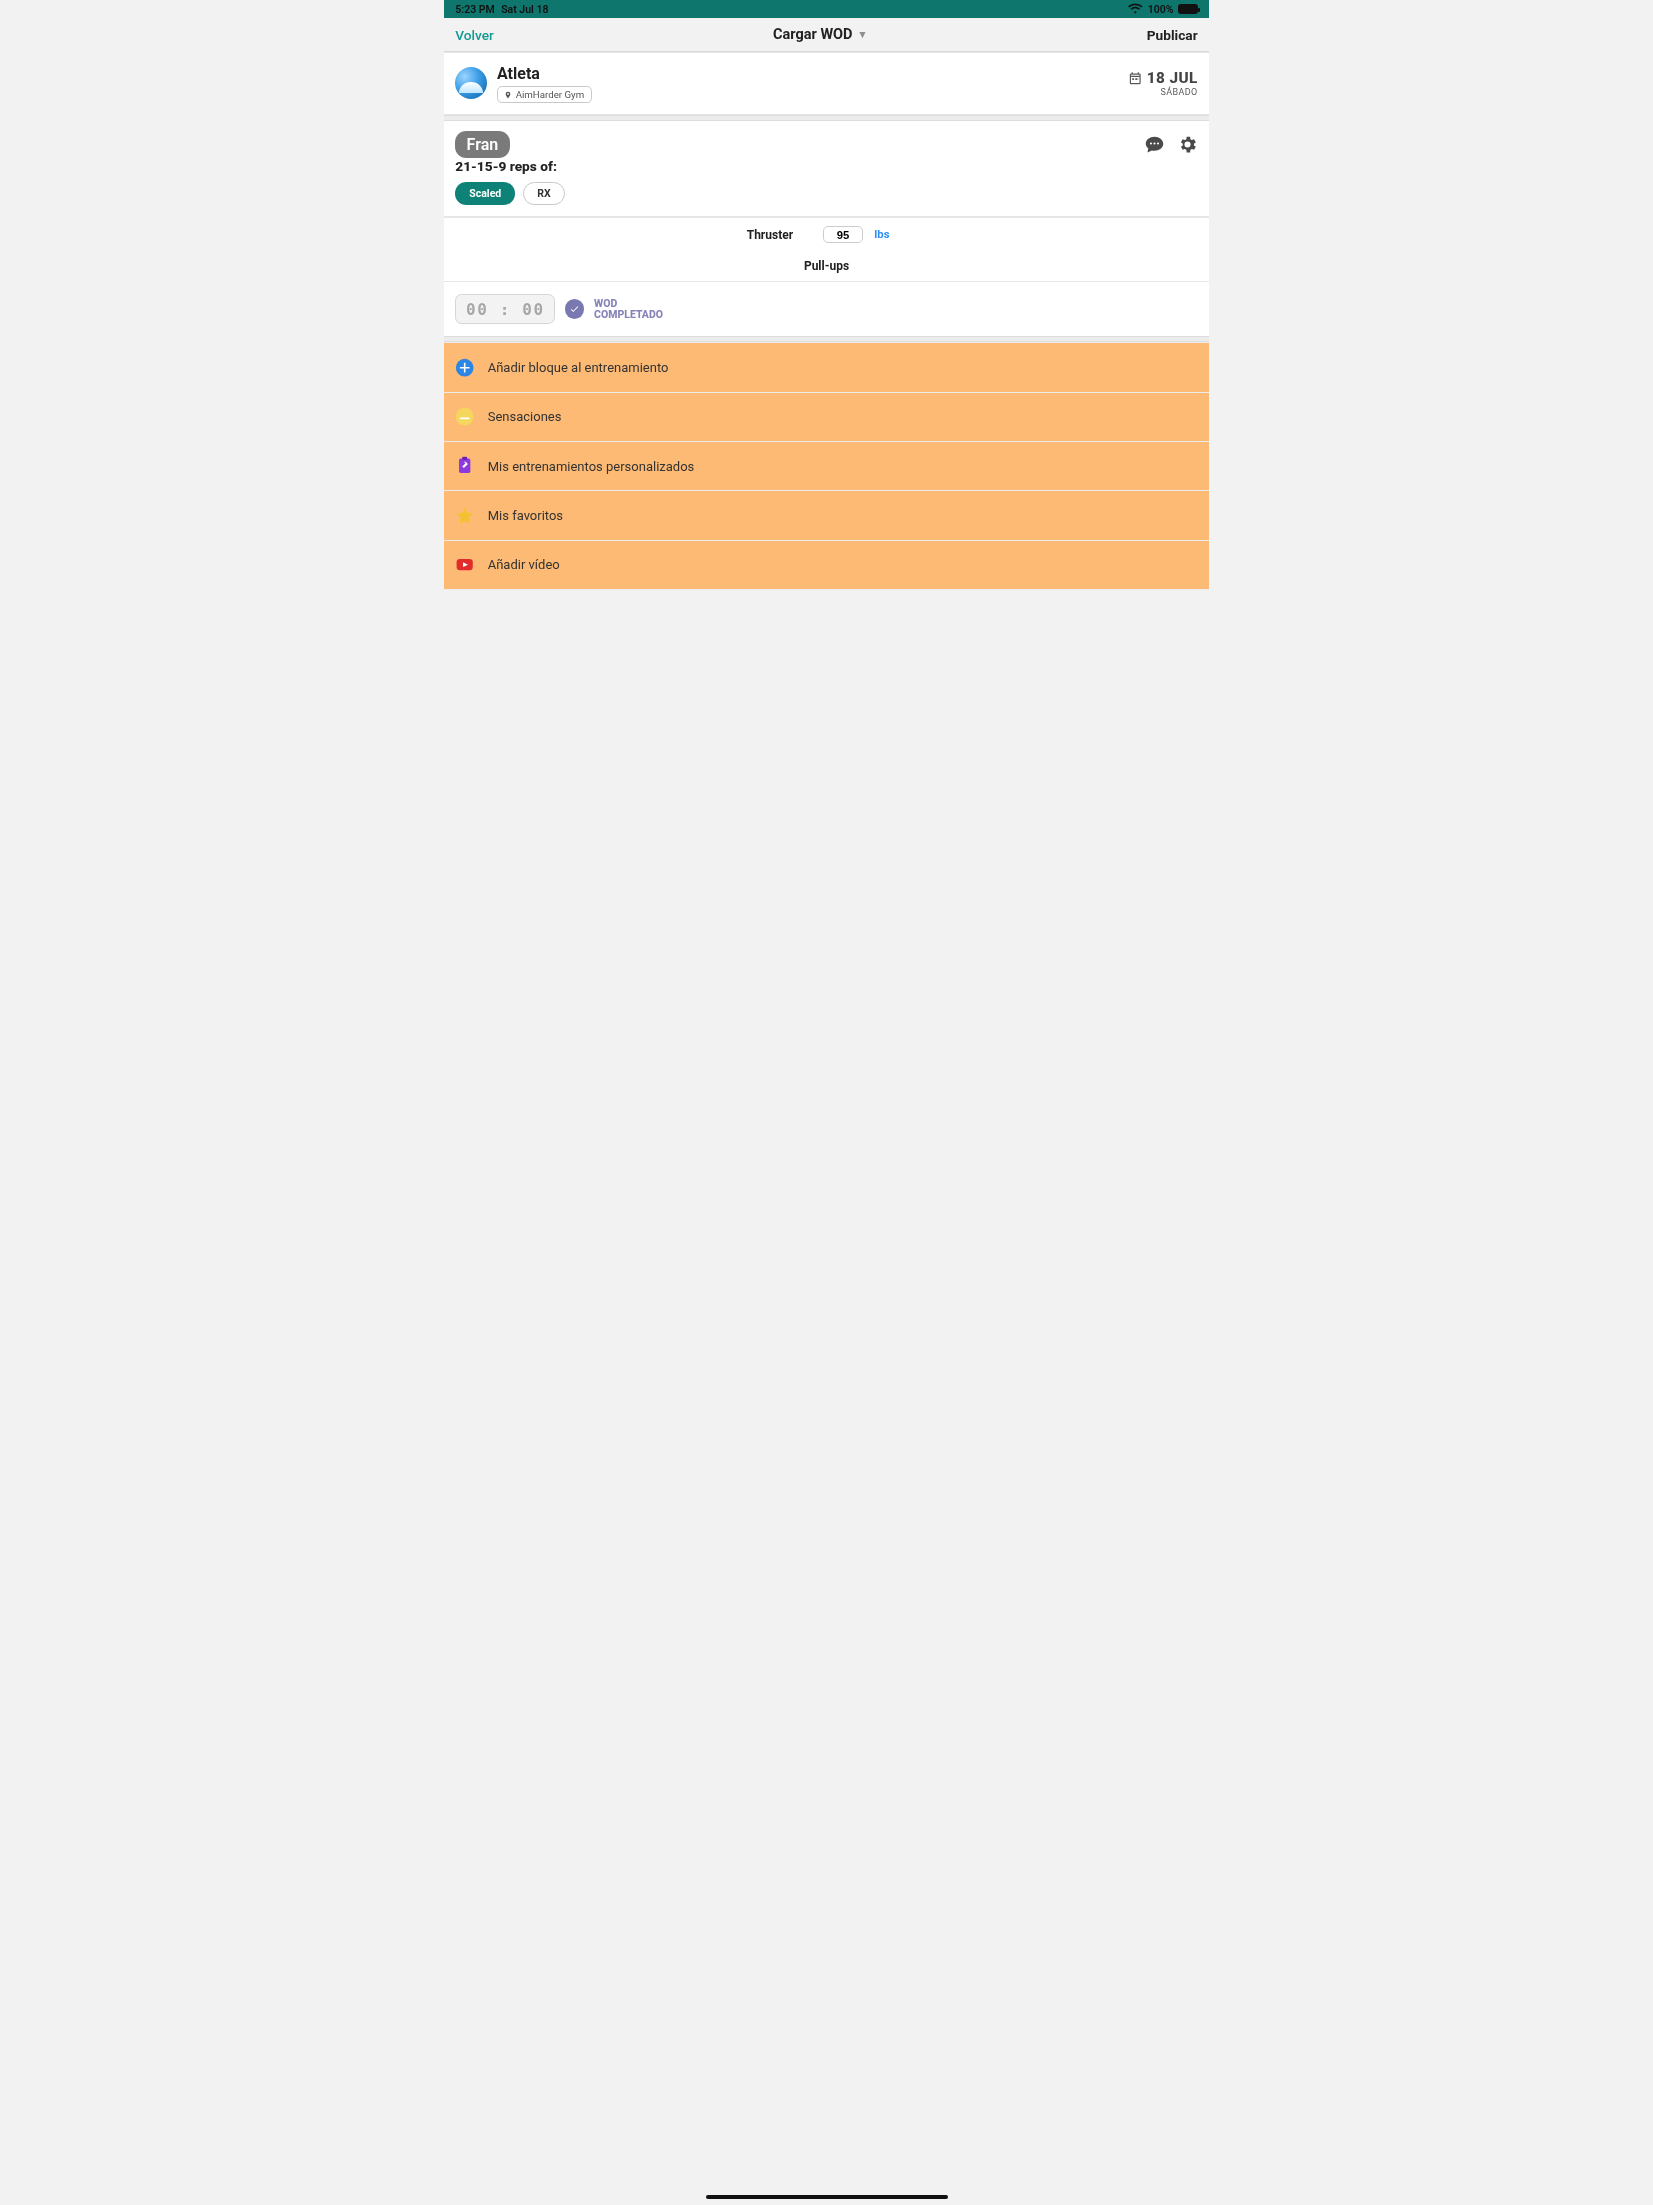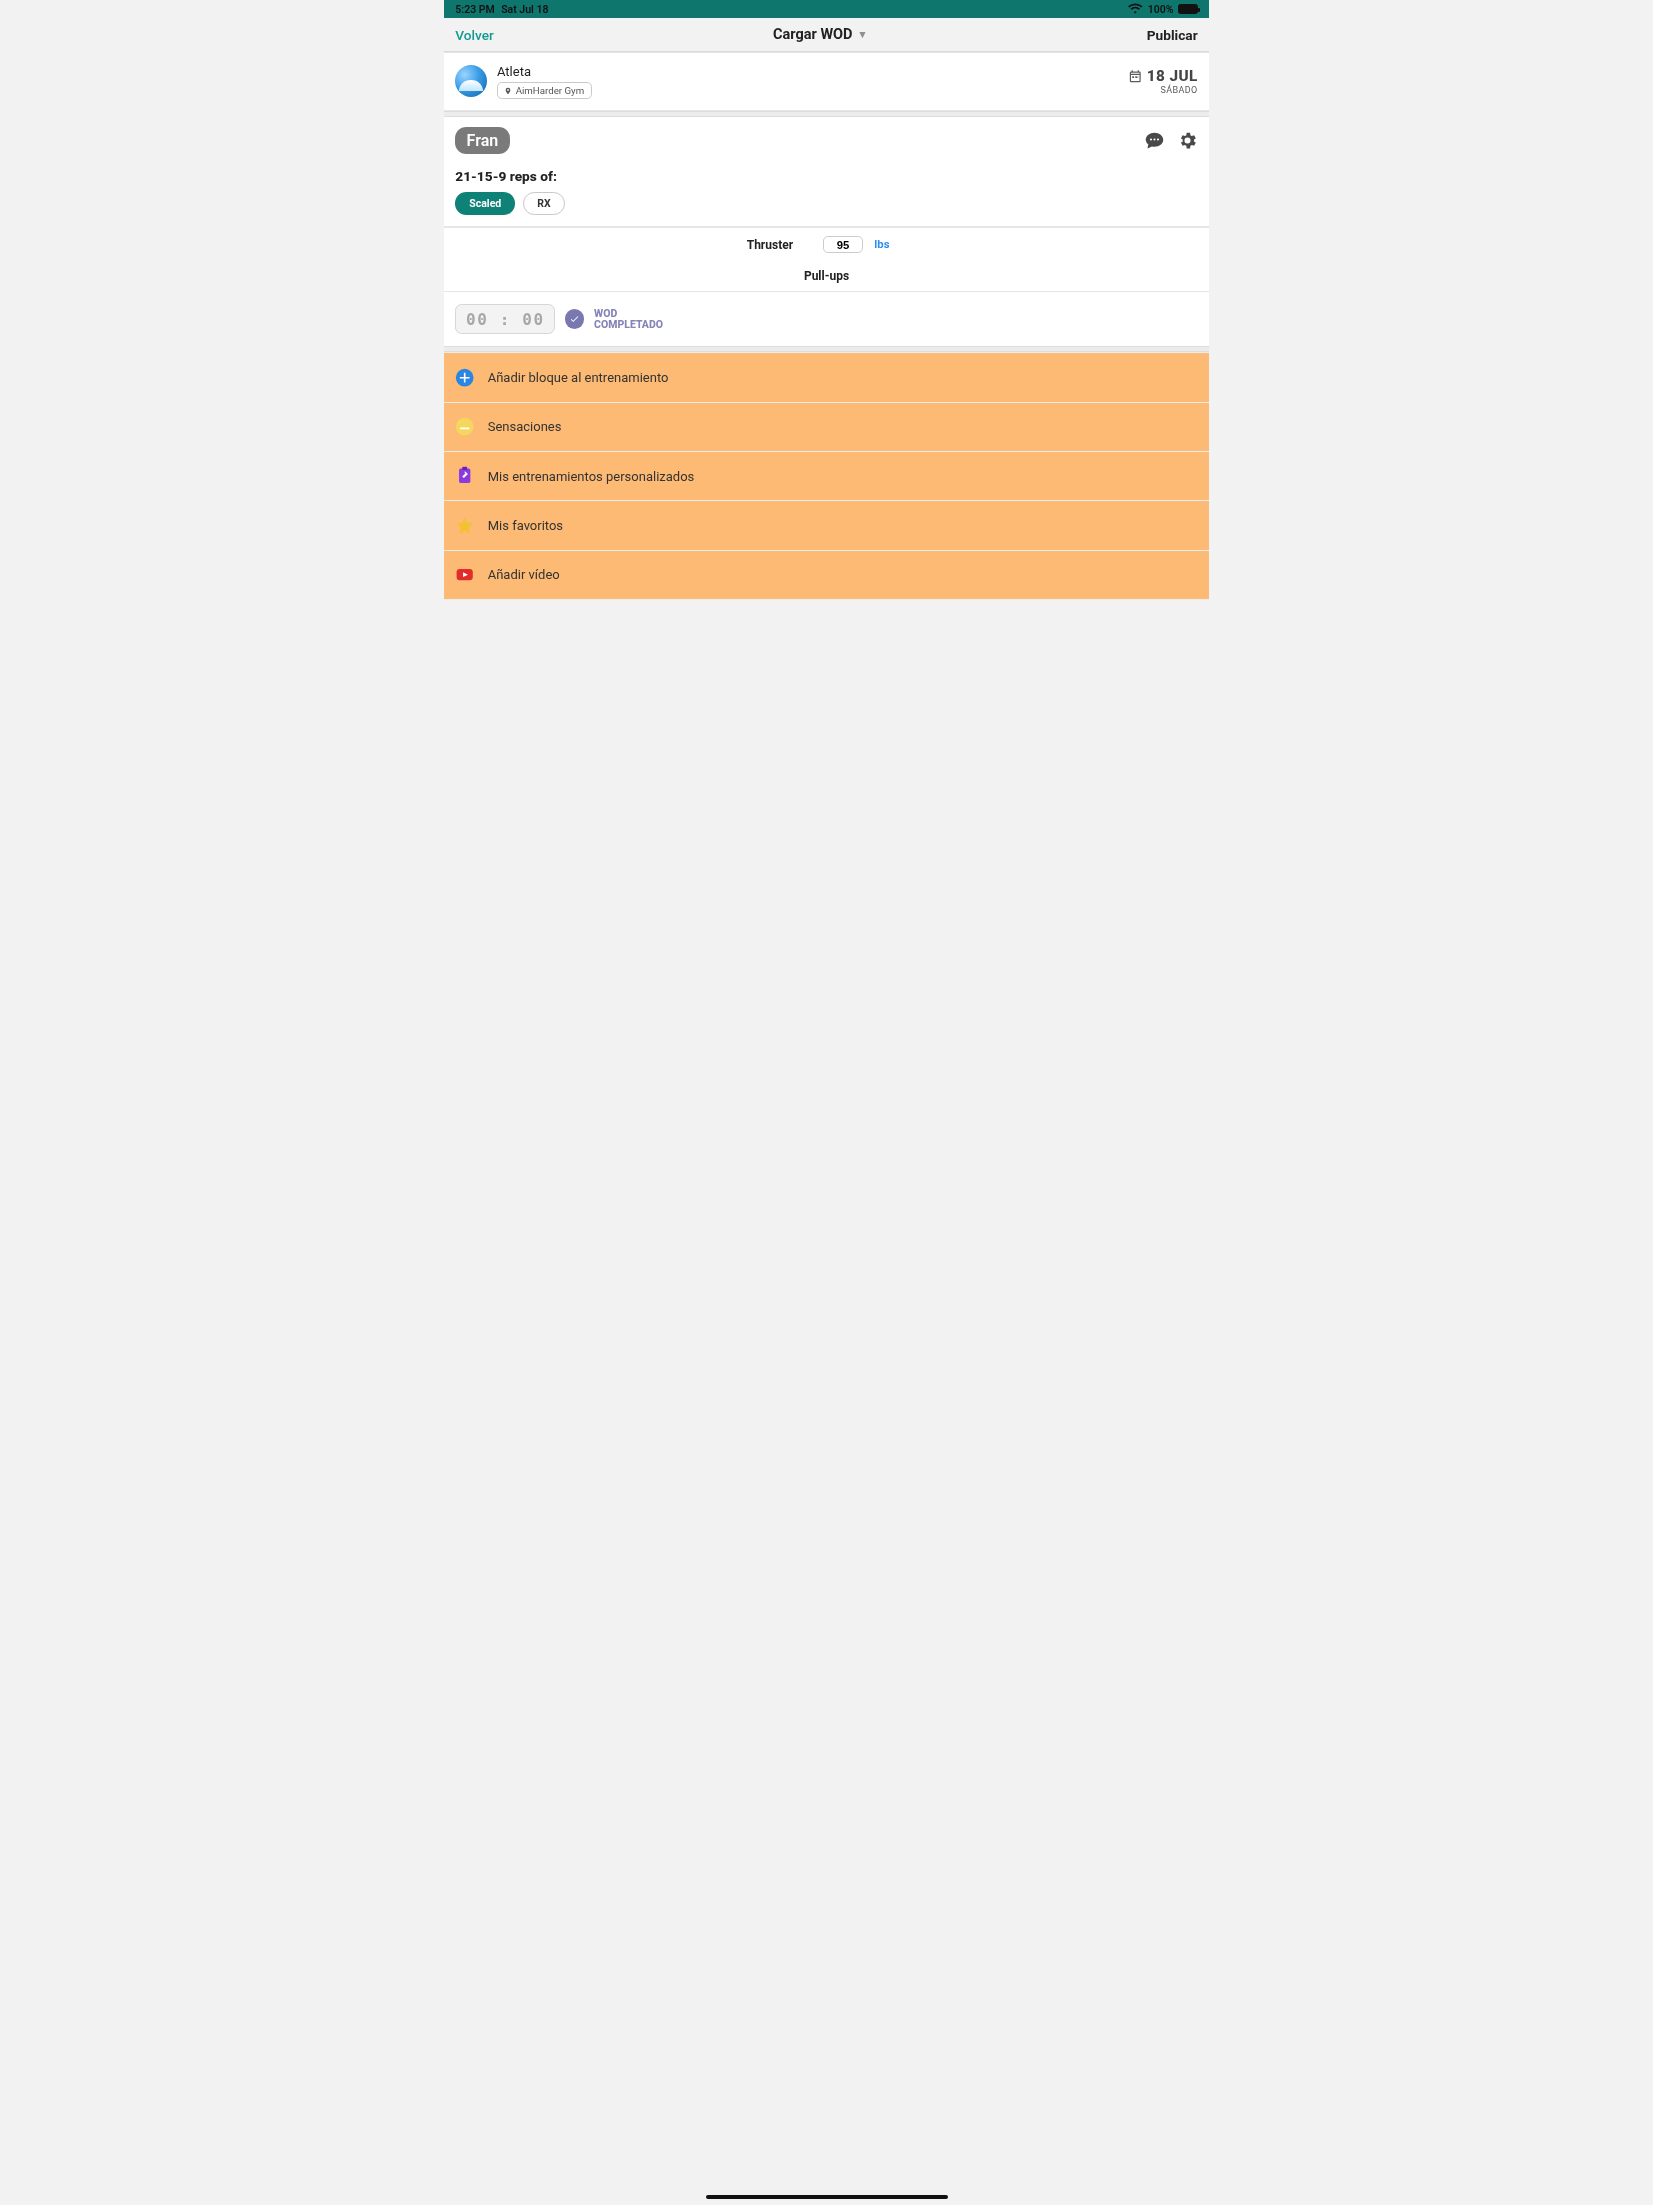--- a/index.html
+++ b/index.html
@@ -67,21 +67,21 @@
       position: relative;
       overflow: hidden;
     }
     .avatar::after{
       content:""; position:absolute; left:4px; top:14.5px; width:24px; height:11.3px;
       background: linear-gradient(#fff, #bfe6ff);
       border-radius: 50% 50% 0 0 / 100% 100% 0 0;
       filter: blur(0.4px);
     }
     .profile-info { display: flex; flex-direction: column; gap: 3.2px; }
-    .profile-name { font-size: 13px; font-weight: 400; }
+    .profile-name { font-size: 16px; font-weight: 700; }
     .gym-tag {
       display: inline-flex; align-items: center; gap: 3.2px;
       border: 0.8px solid #c9c9c9; border-radius: 4.8px; padding: 1.6px 6.5px;
       font-size: 9.7px; color: #555; width: fit-content;
     }
     .pin-icon { width: 8px; height: 8px; }
     .profile-date { margin-left: auto; text-align: right; display: flex; flex-direction: column; align-items: flex-end; color:#5a5a5a; }
     .profile-date .line1 { display: flex; align-items: center; gap: 4.8px; font-size: 15.3px; font-weight: 800; color:#444; letter-spacing: 0.4px;}
     .profile-date .line2 { font-size: 9px; letter-spacing: 0.4px; }
 
@@ -91,21 +91,21 @@
     .wod-block { background: #fff; border-bottom: 0.8px solid #e6e6e6; padding: 9.7px 11.3px 11.3px 11.3px; }
     .wod-header {
       display: flex; align-items: center; justify-content: space-between;
     }
     .wod-tag {
       background: #7a7a7a; color: #fff; font-size: 16px; font-weight: 600;
       border-radius: 11.3px; padding: 4px 11.3px;
     }
     .wod-actions { display: flex; gap: 11.3px; align-items: center; }
     .icon-btn { width: 21px; height: 21px; color: #4a4a4a; cursor: pointer; }
-    .wod-scheme { font-size: 13.7px; font-weight: 800; margin-top: 14px; }
+    .wod-scheme { font-size: 13.7px; font-weight: 800; margin-top: 0; }
     .scaling-row { display: flex; gap: 8px; margin-top: 8px; }
     .pill {
       border-radius: 11.3px; padding: 4px 13px; font-size: 10.5px; font-weight: 700;
       border: 0.8px solid transparent; cursor: pointer;
     }
     .pill.primary { background: #0f8278; color: #fff; }
     .pill.ghost { background: #fff; color: #333; border-color: #c8c8c8; }
 
     .movements {
       border-top: 0.8px solid #e6e6e6;

